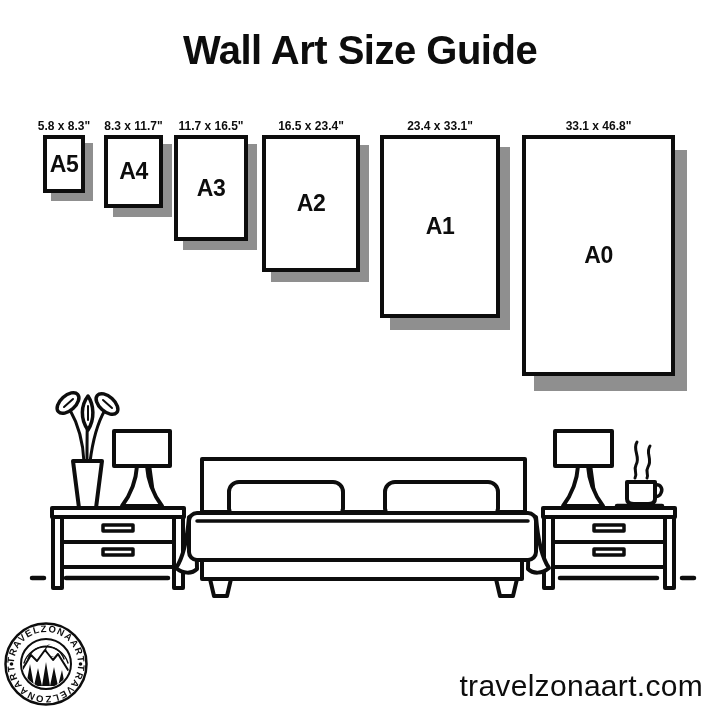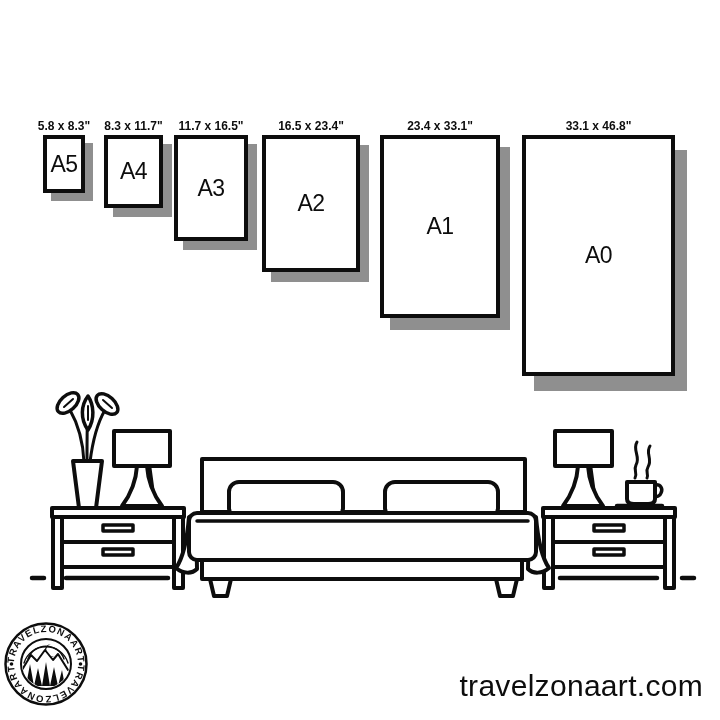--- a/index.html
+++ b/index.html
@@ -17,21 +17,21 @@
   .page-title{
     position:absolute;top:28px;left:0;width:720px;margin:0;
     text-align:center;font-size:40px;font-weight:700;letter-spacing:-0.5px;
   }
   
   .frame{
     position:absolute;top:135px;box-sizing:border-box;
     border:4px solid var(--ink);background:var(--background);
     display:flex;align-items:center;justify-content:center;
   }
-  .frame .code{font-size:23px;font-weight:400;letter-spacing:-0.5px;}
+  .frame .code{font-size:23px;font-weight:700;letter-spacing:-0.5px;}
   .frame .dims{
     position:absolute;bottom:calc(100% + 6px);left:50%;transform:translateX(-50%);
     font-size:12px;font-weight:700;white-space:nowrap;
   }
   .f-a5{left:43px;width:42px;height:58px;box-shadow:8px 8px 0 var(--shadow);}
   .f-a4{left:104px;width:59px;height:73px;box-shadow:9px 9px 0 var(--shadow);}
   .f-a3{left:174px;width:74px;height:106px;box-shadow:9px 9px 0 var(--shadow);}
   .f-a2{left:262px;width:98px;height:137px;box-shadow:9px 10px 0 var(--shadow);}
   .f-a1{left:380px;width:120px;height:183px;box-shadow:10px 12px 0 var(--shadow);}
   .f-a0{left:522px;width:153px;height:241px;box-shadow:12px 15px 0 var(--shadow);}
@@ -42,20 +42,21 @@
   .website{
     position:absolute;top:669px;right:17px;
     font-size:30px;font-weight:400;letter-spacing:0.3px;
   }
 </style>
 </head>
 <body>
 
 <div class="canvas">
 
+  <h1 class="page-title">Wall Art Size Guide</h1>
 
   <div class="frame f-a5">
     <span class="dims">5.8 x 8.3"</span>
     <span class="code">A5</span>
   </div>
   <div class="frame f-a4">
     <span class="dims">8.3 x 11.7"</span>
     <span class="code">A4</span>
   </div>
   <div class="frame f-a3">

